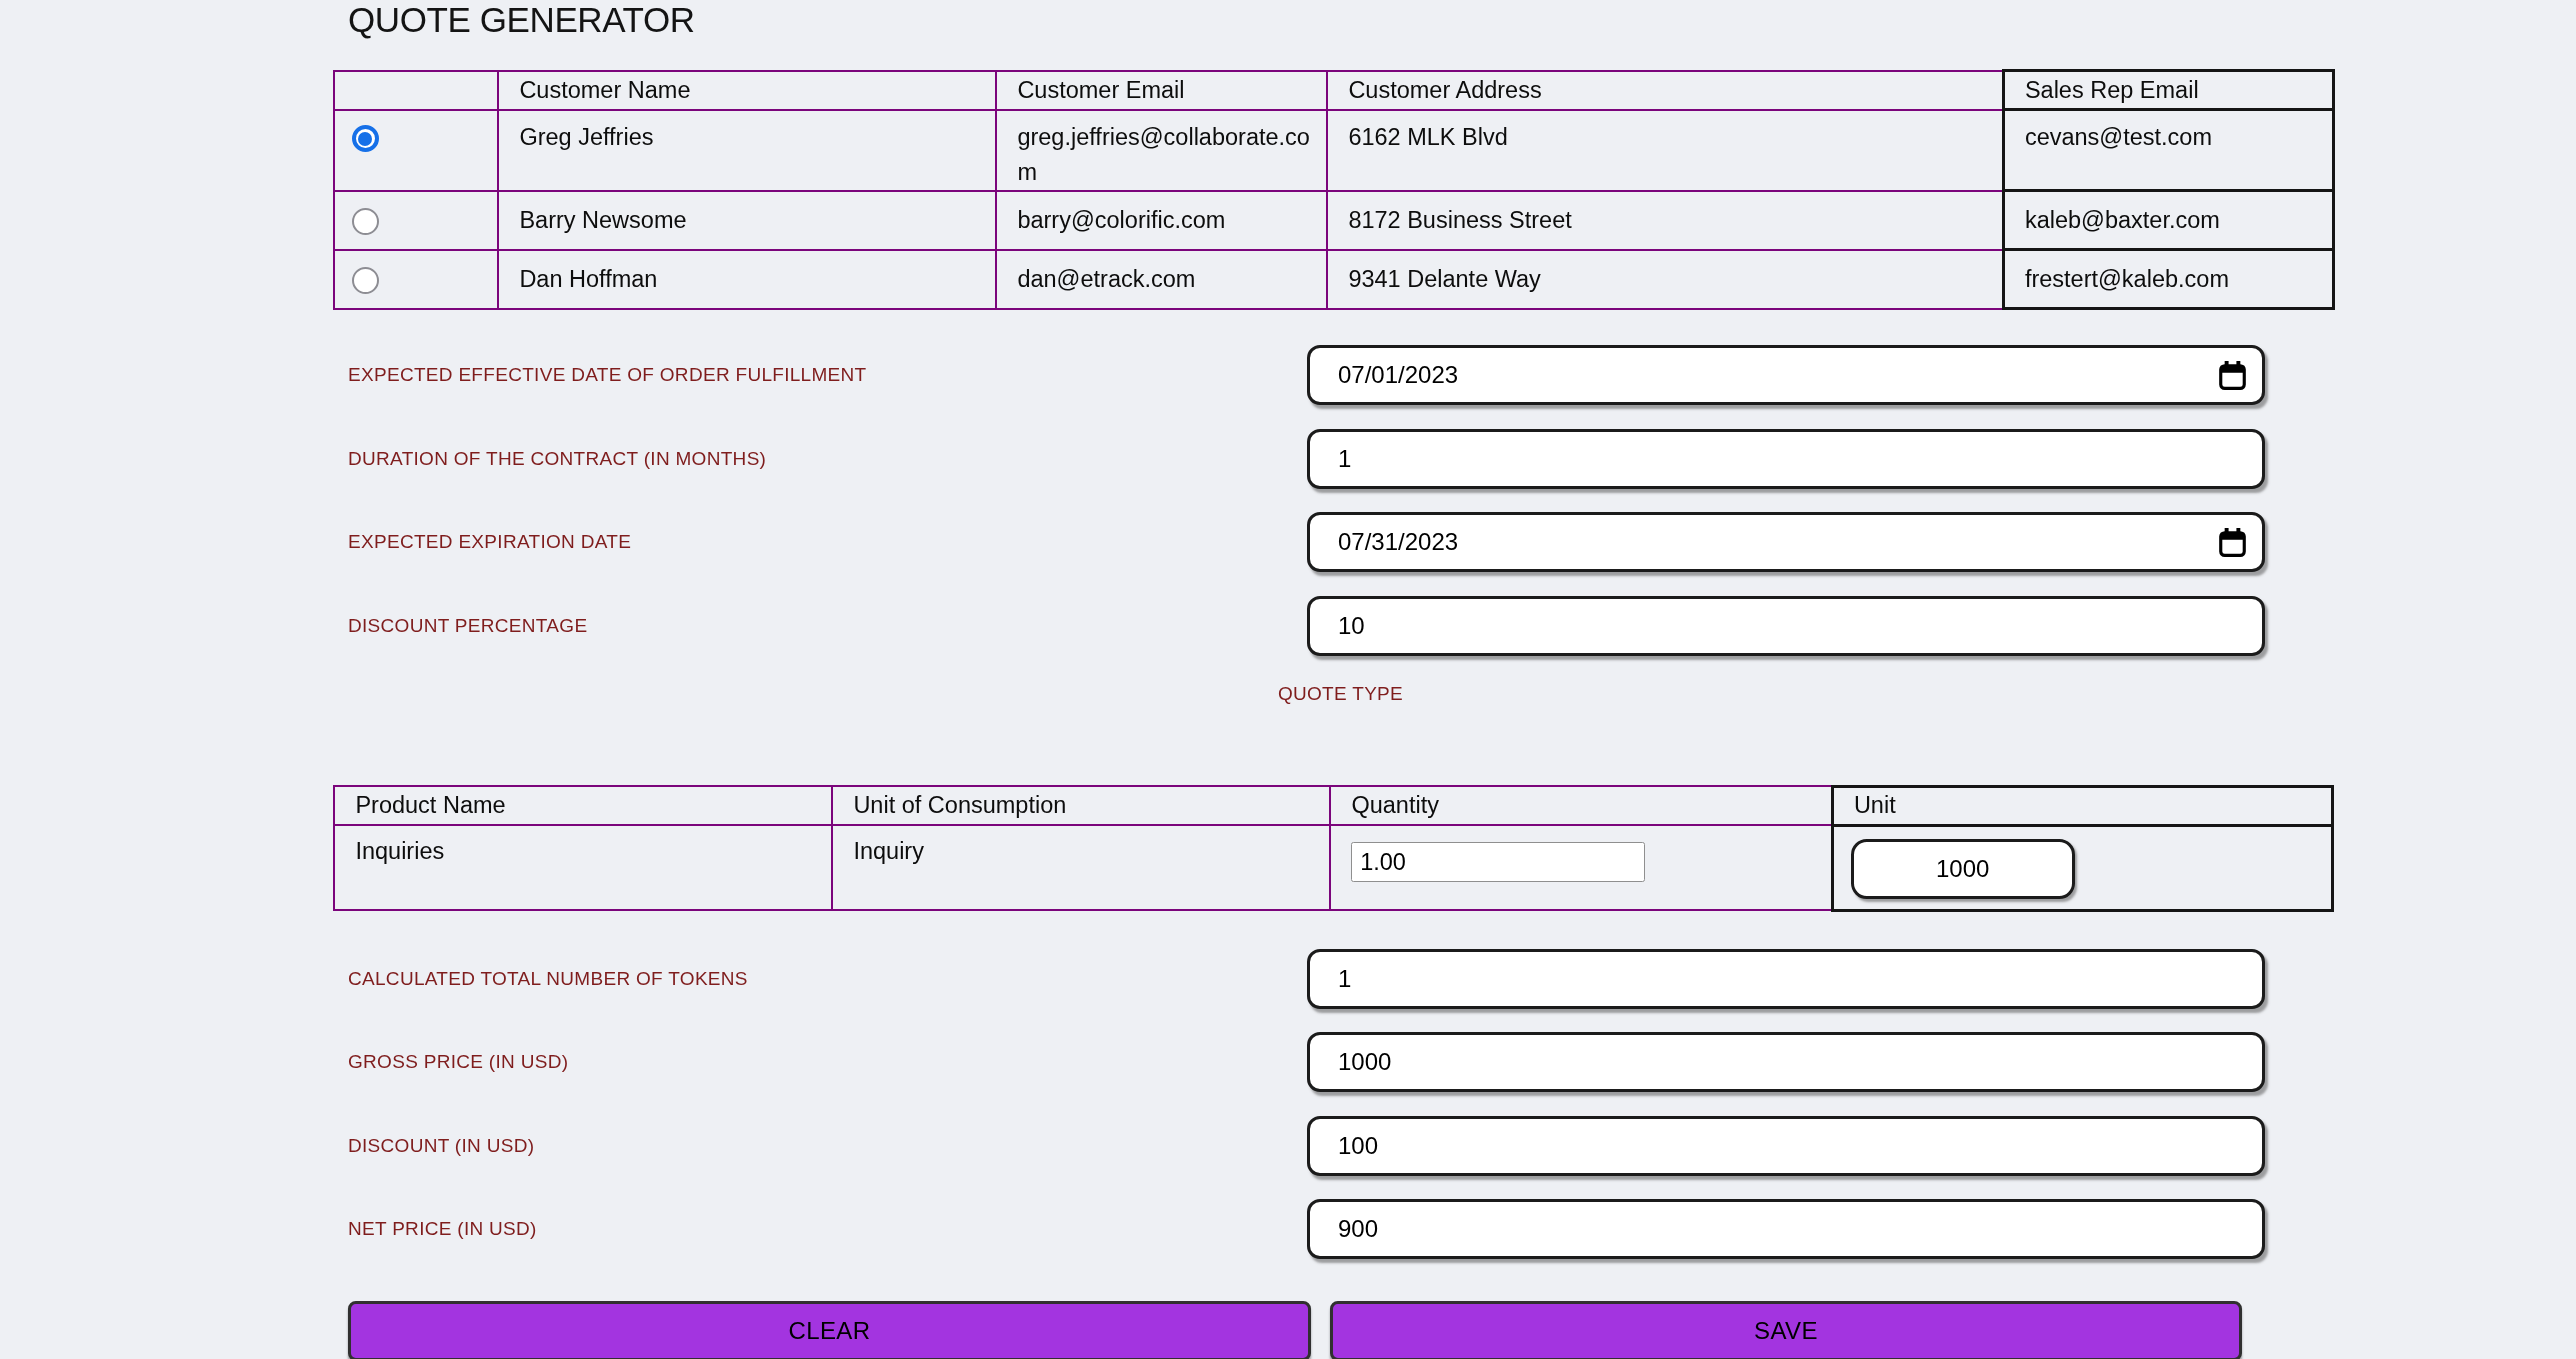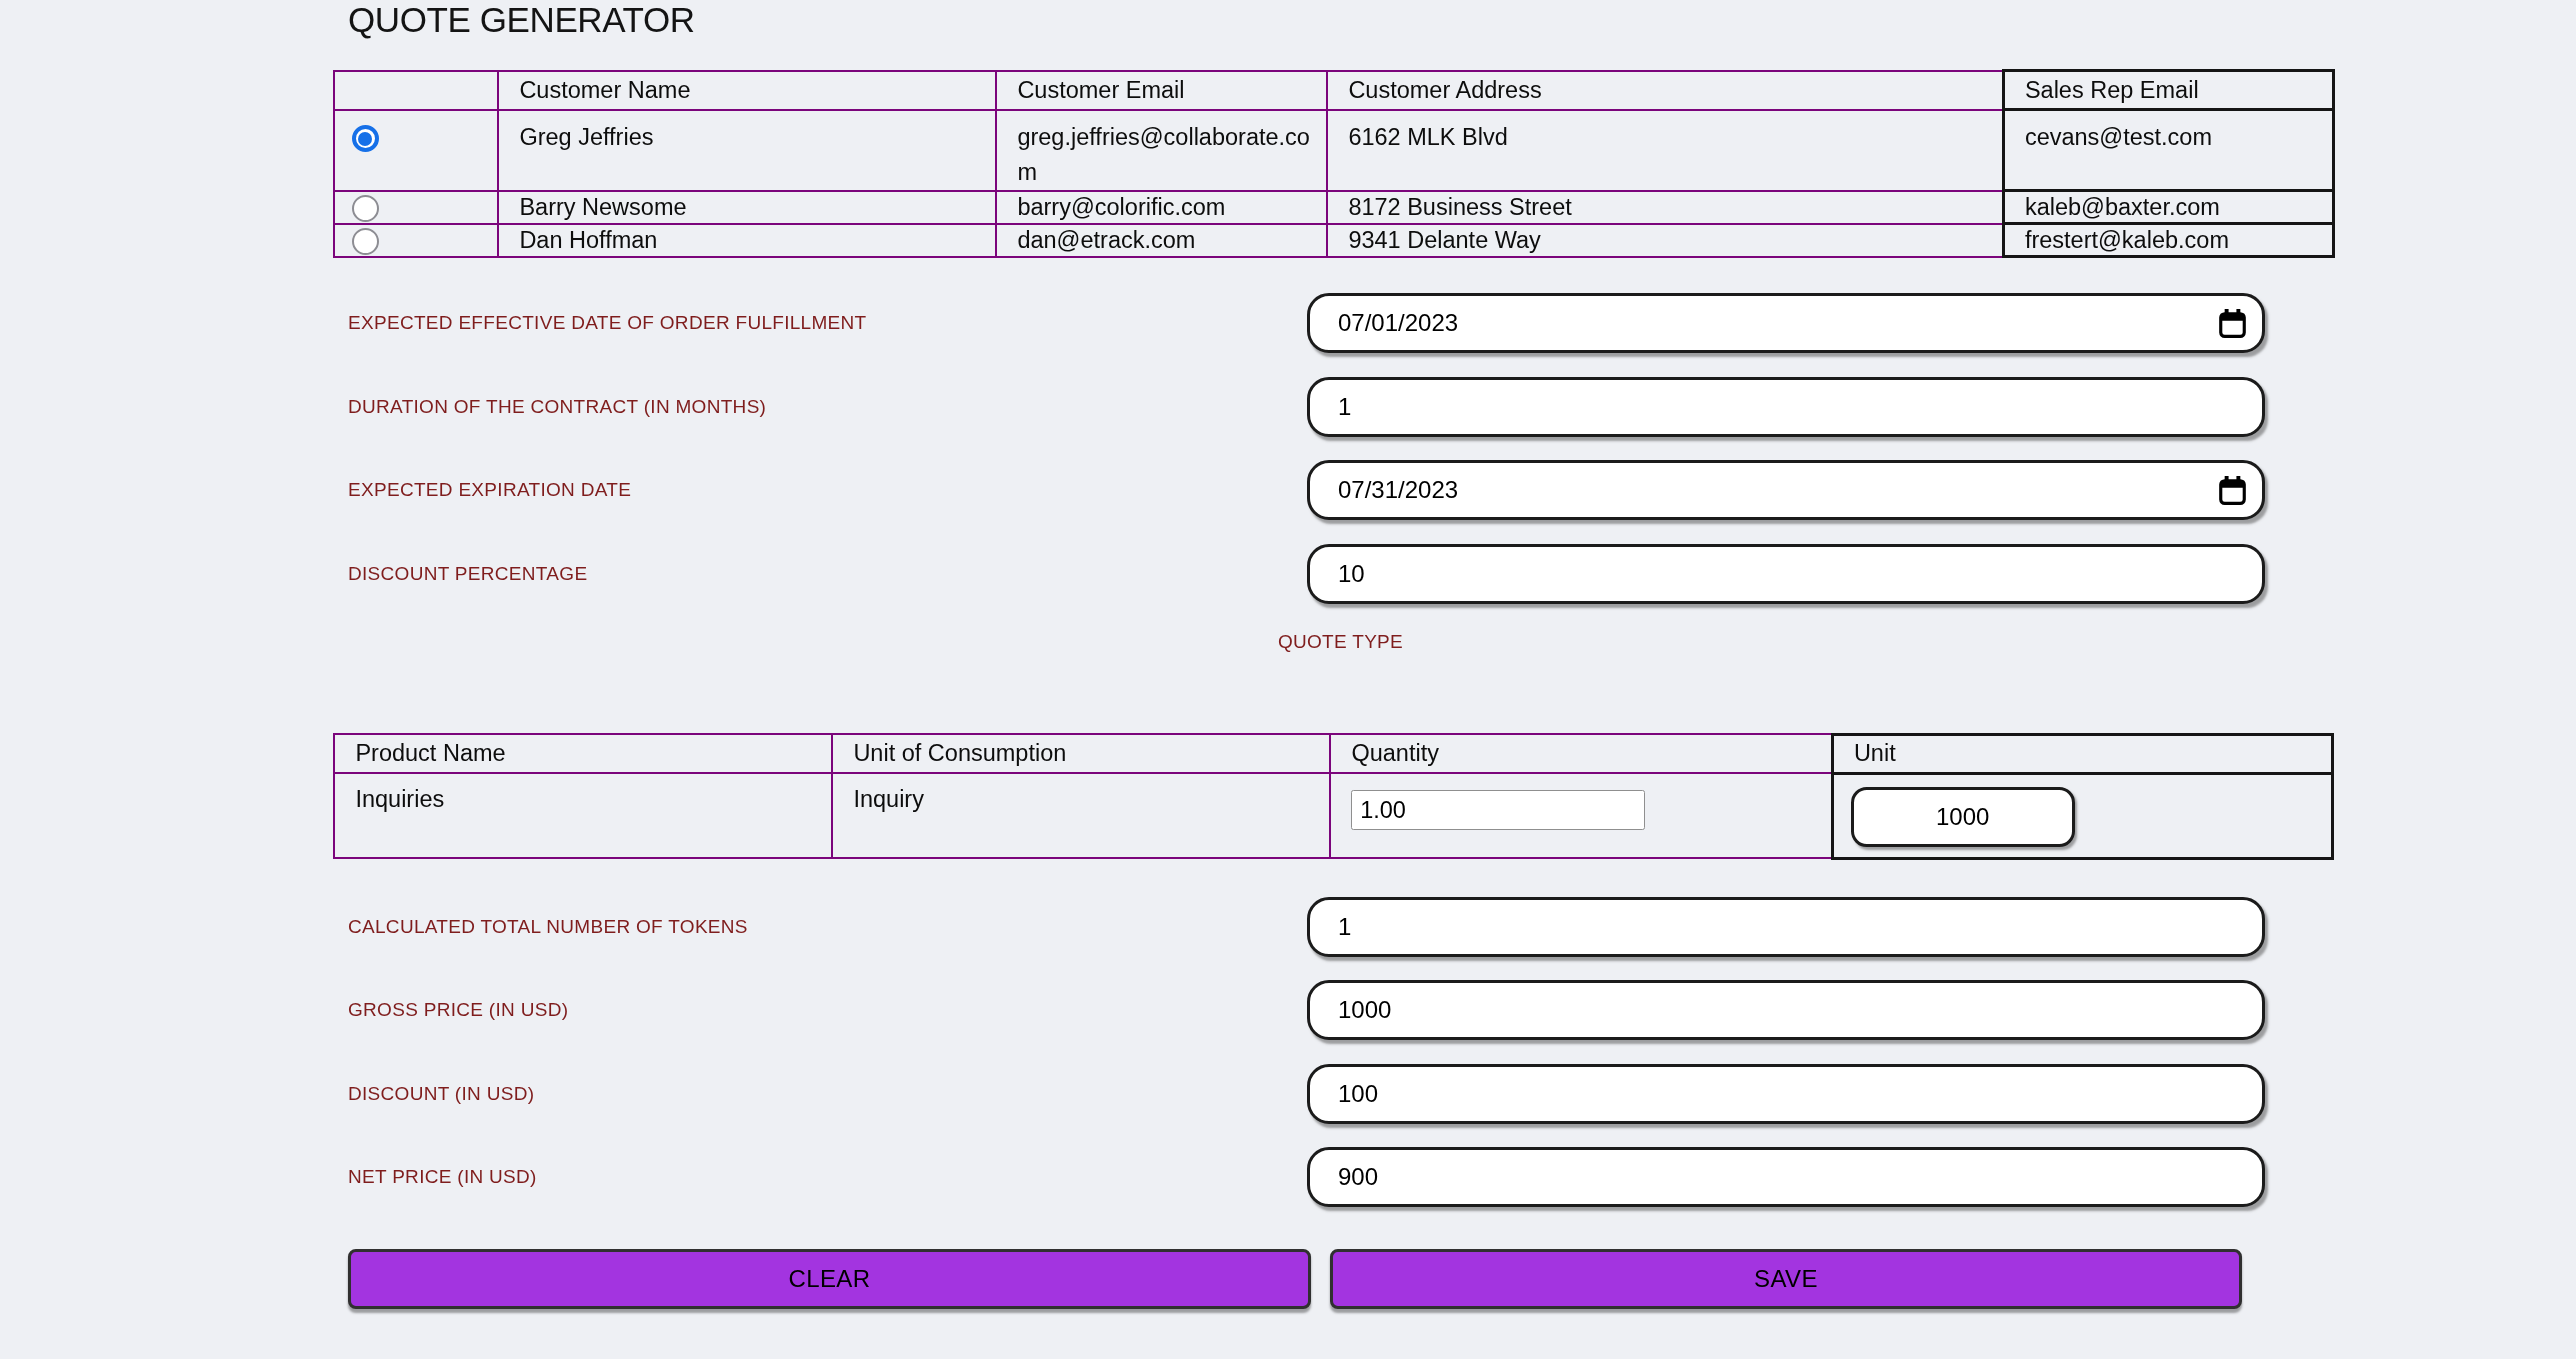--- a/index.html
+++ b/index.html
@@ -25,21 +25,21 @@
   th, td {
     border: 2.4px solid #7b057b;
     font-size: 23.5px; font-weight: 400;
     text-align: left;
     padding: 0 7.8px 0 20.4px;
     background: transparent;
   }
   th { height: 39px; }
   .customer-table { margin-top: 30px; }
   .customer-table tr.row-tall td { height: 78px; vertical-align: top; padding-top: 9.4px; line-height: 35px; }
-  .customer-table tr.row-short td { height: 33px; border-radius: 8px; }
+  .customer-table tr.row-short td { height: 59px; border-radius: 8px; }
   .black-cell { border: 3.1px solid #151515; }
   .email-cell { overflow-wrap: anywhere; }
   .radio-cell { padding-left: 16.5px; }
 
   
   .radio {
     display: inline-block; width: 27px; height: 27px;
     border-radius: 50%; background: #fff;
     border: 2.4px solid #8d8d93; position: relative;
     cursor: pointer; vertical-align: middle;
@@ -53,21 +53,21 @@
   
   .fields { margin-top: 35px; }
   .form-row { display: flex; align-items: center; height: 60px; margin-bottom: 23.5px; }
   .form-label {
     flex: 0 0 974px; padding-left: 15px;
     font-size: 19px; letter-spacing: 0.3px; color: #7f1d1d;
   }
   .input-shell { position: relative; width: 958px; height: 60px; }
   .big-input {
     width: 100%; height: 100%;
-    border: 3.1px solid #1b1b1b; border-radius: 22px;
+    border: 3.1px solid #1b1b1b; border-radius: 13px;
     background: #fff; font-size: 24px; color: #000;
     font-family: "Liberation Sans", sans-serif;
     padding: 0 55px 0 28px;
     box-shadow: 3.1px 3.9px 2.4px -0.8px rgba(90,90,90,0.55);
     outline: none;
   }
   .cal-icon { position: absolute; right: 19px; top: 15.7px; width: 27px; height: 29px; }
 
   .select-row { height: 37px; margin-top: 27px; margin-bottom: 0; flex-direction: column; }
   .select-wrap { position: relative; width: 140px; height: 37px; }

